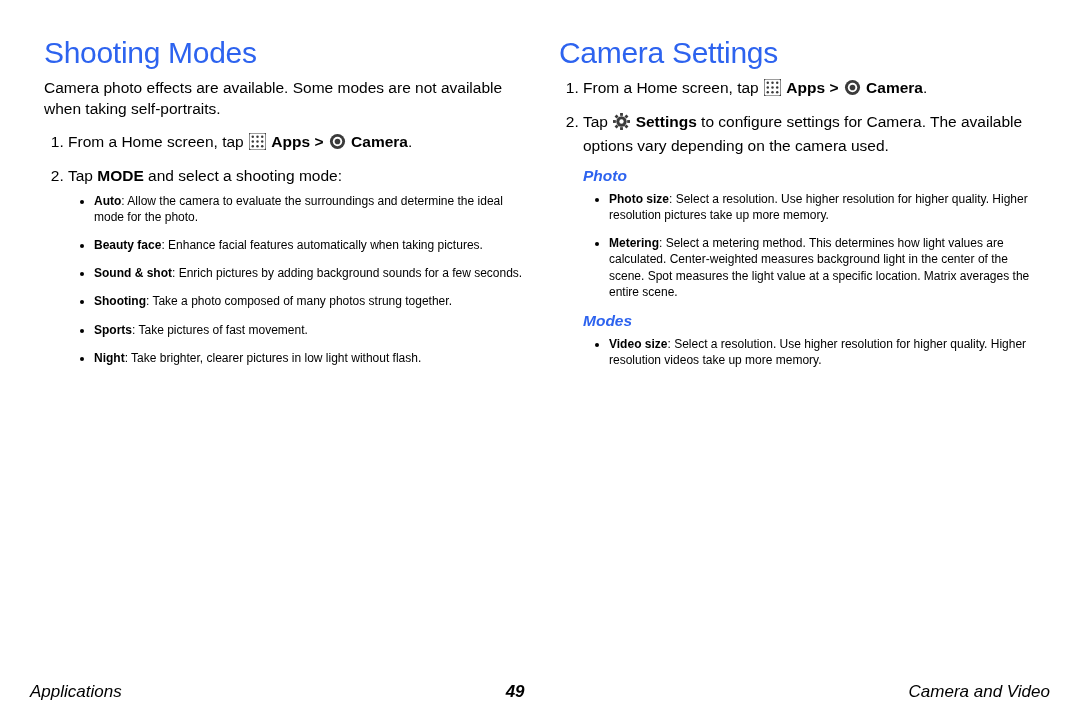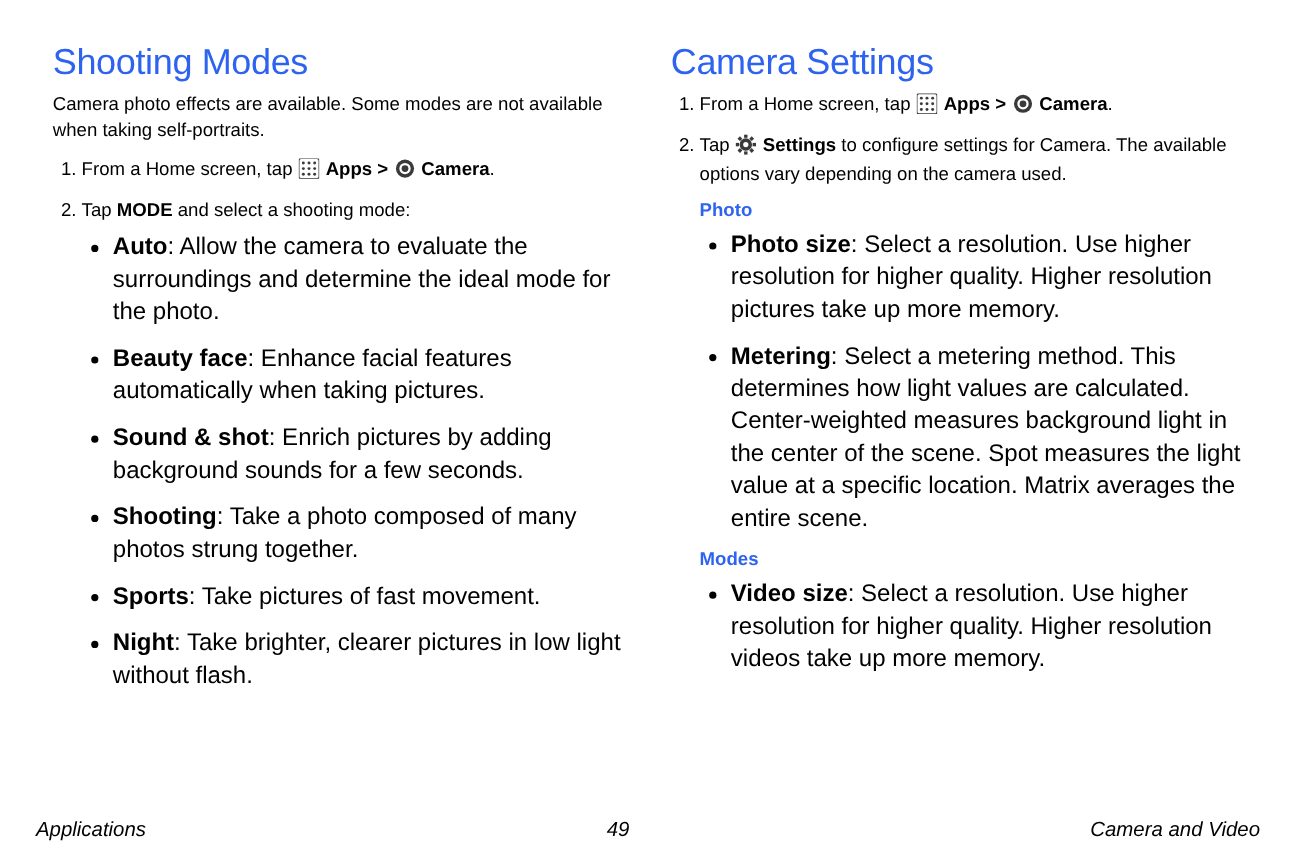--- a/index.html
+++ b/index.html
@@ -35,51 +35,52 @@
     padding-left: 24px;
     font-size: 15.5px;
   }
   ol > li {
     margin-bottom: 10px;
     line-height: 1.35;
   }
   ul {
     list-style: disc;
     padding-left: 26px;
-    font-size: 20px;
+    font-size: 12px;
     margin-top: 6px;
   }
   ul > li {
     margin-bottom: 12px;
     line-height: 1.35;
   }
   .sublabel {
     color: #2d63ef;
     font-weight: bold;
     font-size: 15.5px;
     margin: 10px 0 4px 24px;
+    font-style: italic;
   }
   .b { font-weight: bold; }
   .inline-icon {
     display: inline-block;
     vertical-align: -3px;
     margin: 0 1px;
   }
   .footer {
     position: absolute;
     left: 0; right: 0; bottom: 0;
     display: flex;
     justify-content: space-between;
     align-items: flex-end;
     padding: 0 30px 18px 30px;
     font-style: italic;
     color: #000000;
     font-size: 17px;
   }
-  .footer .pnum { flex: 0 0 auto; }
+  .footer .pnum { flex: 0 0 auto; font-weight: bold; }
 </style>
 </head>
 <body>
 
 <div class="page">
 
   <div class="col">
     <h1>Shooting Modes</h1>
     <p class="intro">Camera photo effects are available. Some modes are not available when taking self-portraits.</p>
 

